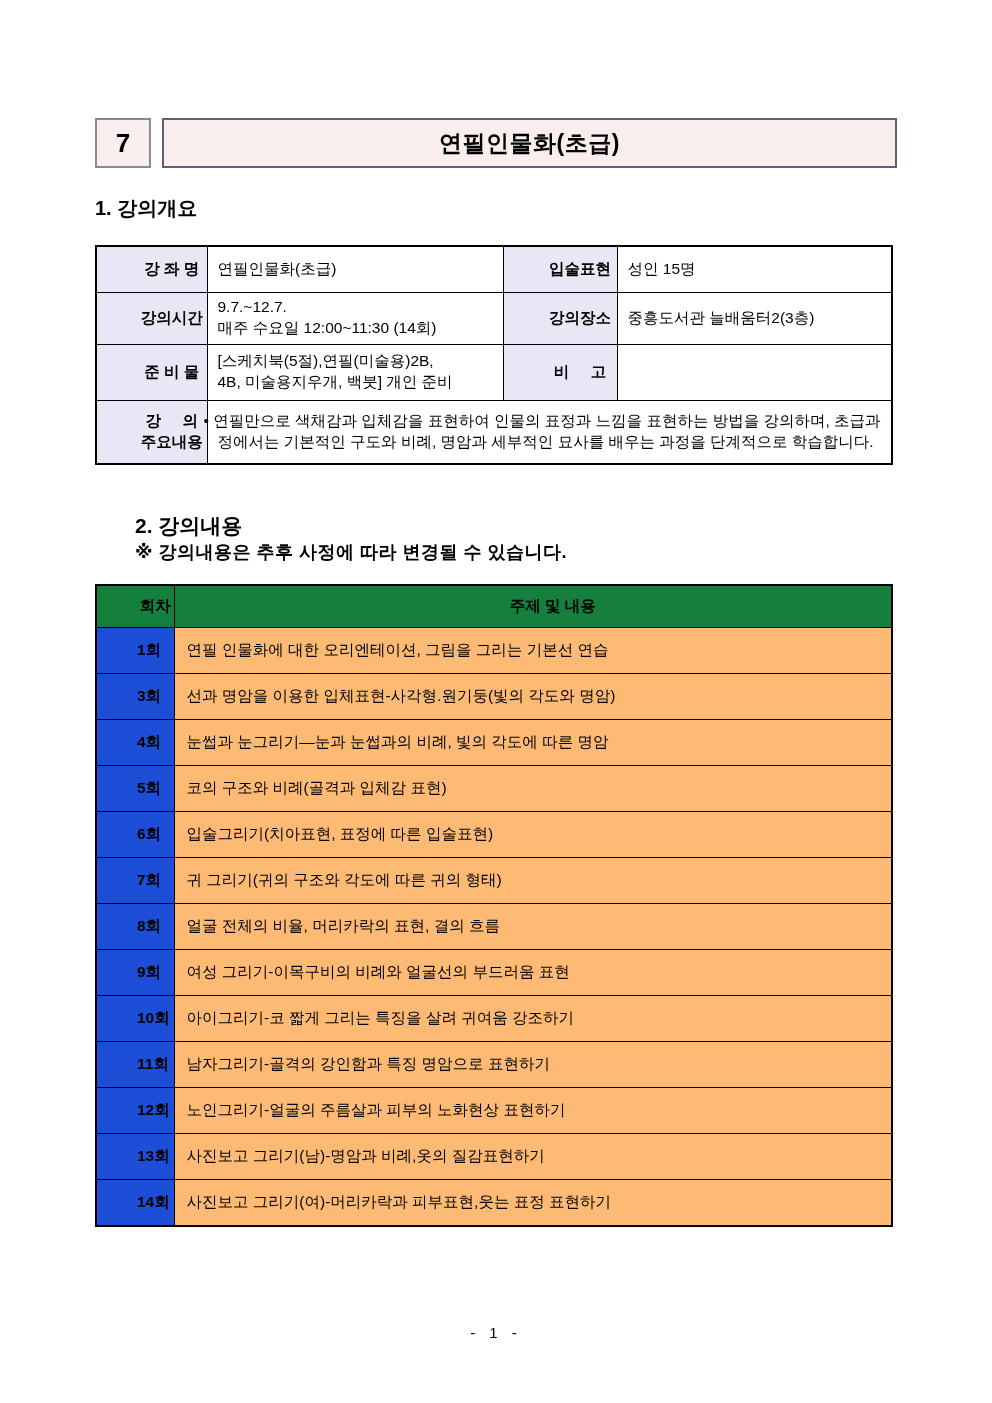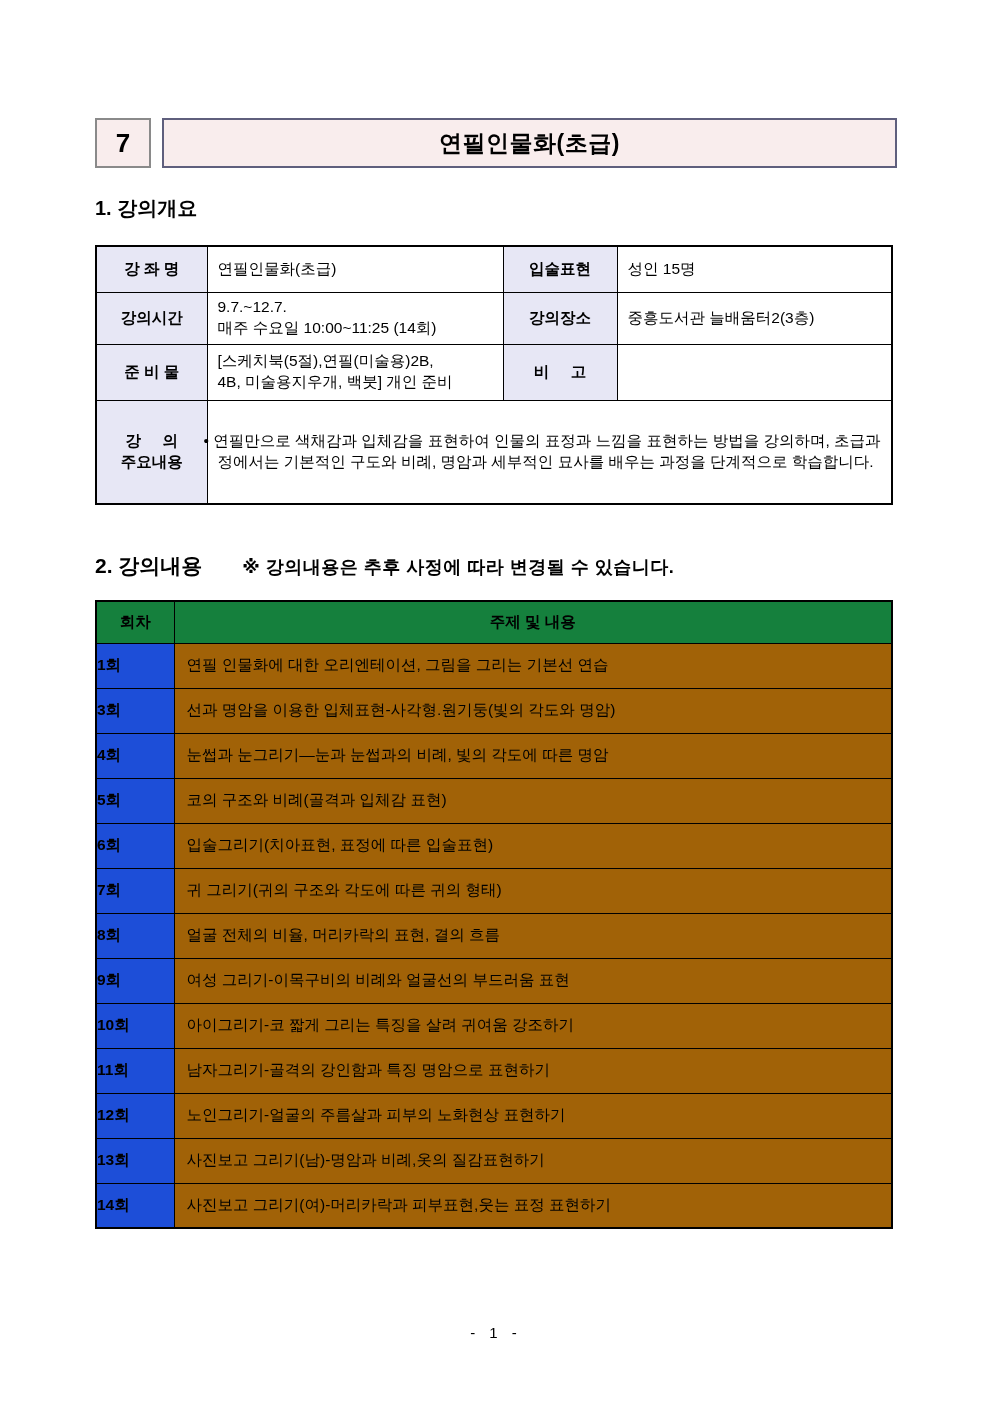--- a/index.html
+++ b/index.html
@@ -25,54 +25,54 @@
   .title-box {
     flex: 1; height: 50px;
     background: #f9eded;
     border: 2px solid #5f5f7d;
     display: flex; align-items: center; justify-content: center;
     font-size: 23px; font-weight: bold; letter-spacing: 0.5px;
   }
 
   
   .sec1-heading { margin-top: 27px; font-size: 20px; font-weight: bold; }
-  .sec2-line { margin-top: 47px; display: flex; align-items: baseline; }
+  .sec2-line { margin-top: 47px; display: flex; align-items: baseline; flex-direction: column; }
   .sec2-heading { font-size: 21px; font-weight: bold; }
   .sec2-note { font-size: 18px; font-weight: bold; margin-left: 40px; letter-spacing: 0.5px; }
 
   
   table { border-collapse: collapse; width: 796px; table-layout: fixed; }
-  td, th { border: 1px solid #000; vertical-align: middle; font-size: 15.5px; }
+  td, th { border: 1px solid #000; vertical-align: middle; font-size: 15.5px; padding-left: 40px; }
   .tbl { border: 2px solid #000; }
 
   
   .tbl-overview { margin-top: 23px; }
   .tbl-overview .lbl {
     background: #e7e7f5; font-weight: bold; text-align: center;
   }
   .tbl-overview .val { background: #fff; text-align: left; padding: 4px 10px; line-height: 1.35; }
   .row-a { height: 46px; }
   .row-b { height: 52px; }
   .row-c { height: 56px; }
-  .row-d { height: 104px; }
+  .row-d { height: 64px; }
   .pre { white-space: pre-line; }
   .desc {
     padding: 6px 8px 6px 24px;
     text-indent: -14px;
     line-height: 1.55;
     text-align: left;
   }
 
   
   .tbl-content { margin-top: 20px; }
   .tbl-content .hdr { background: #15803d; font-weight: bold; text-align: center; height: 42px; }
   .tbl-content .sess {
     background: #1d4ed8; font-weight: bold; height: 45px;
   }
-  .tbl-content .topic { background: #a16207; text-align: left; padding: 4px 12px; }
+  .tbl-content .topic { background: #fdba74; text-align: left; padding: 12px 12px; }
 
   
   .footer {
     position: absolute; bottom: 62px; left: 0; right: 0;
     text-align: center; font-size: 15px; letter-spacing: 5px;
   }
 </style>
 </head>
 <body>
 
@@ -99,21 +99,21 @@
     <tbody>
         <tr class="row-a">
       <td class="lbl">강 좌 명</td>
       <td class="val">연필인물화(초급)</td>
       <td class="lbl">입술표현</td>
       <td class="val">성인 15명</td>
     </tr>
     <tr class="row-b">
       <td class="lbl">강의시간</td>
       <td class="val pre">9.7.~12.7.
-매주 수요일 10:00~11:25 (14회)</td>
+매주 수요일 12:00~11:30 (14회)</td>
       <td class="lbl">강의장소</td>
       <td class="val">중흥도서관 늘배움터2(3층)</td>
     </tr>
     <tr class="row-c">
       <td class="lbl">준 비 물</td>
       <td class="val pre">[스케치북(5절),연필(미술용)2B,
 4B, 미술용지우개, 백붓] 개인 준비</td>
       <td class="lbl">비&nbsp;&nbsp;&nbsp;&nbsp;&nbsp;고</td>
       <td class="val"></td>
     </tr>

